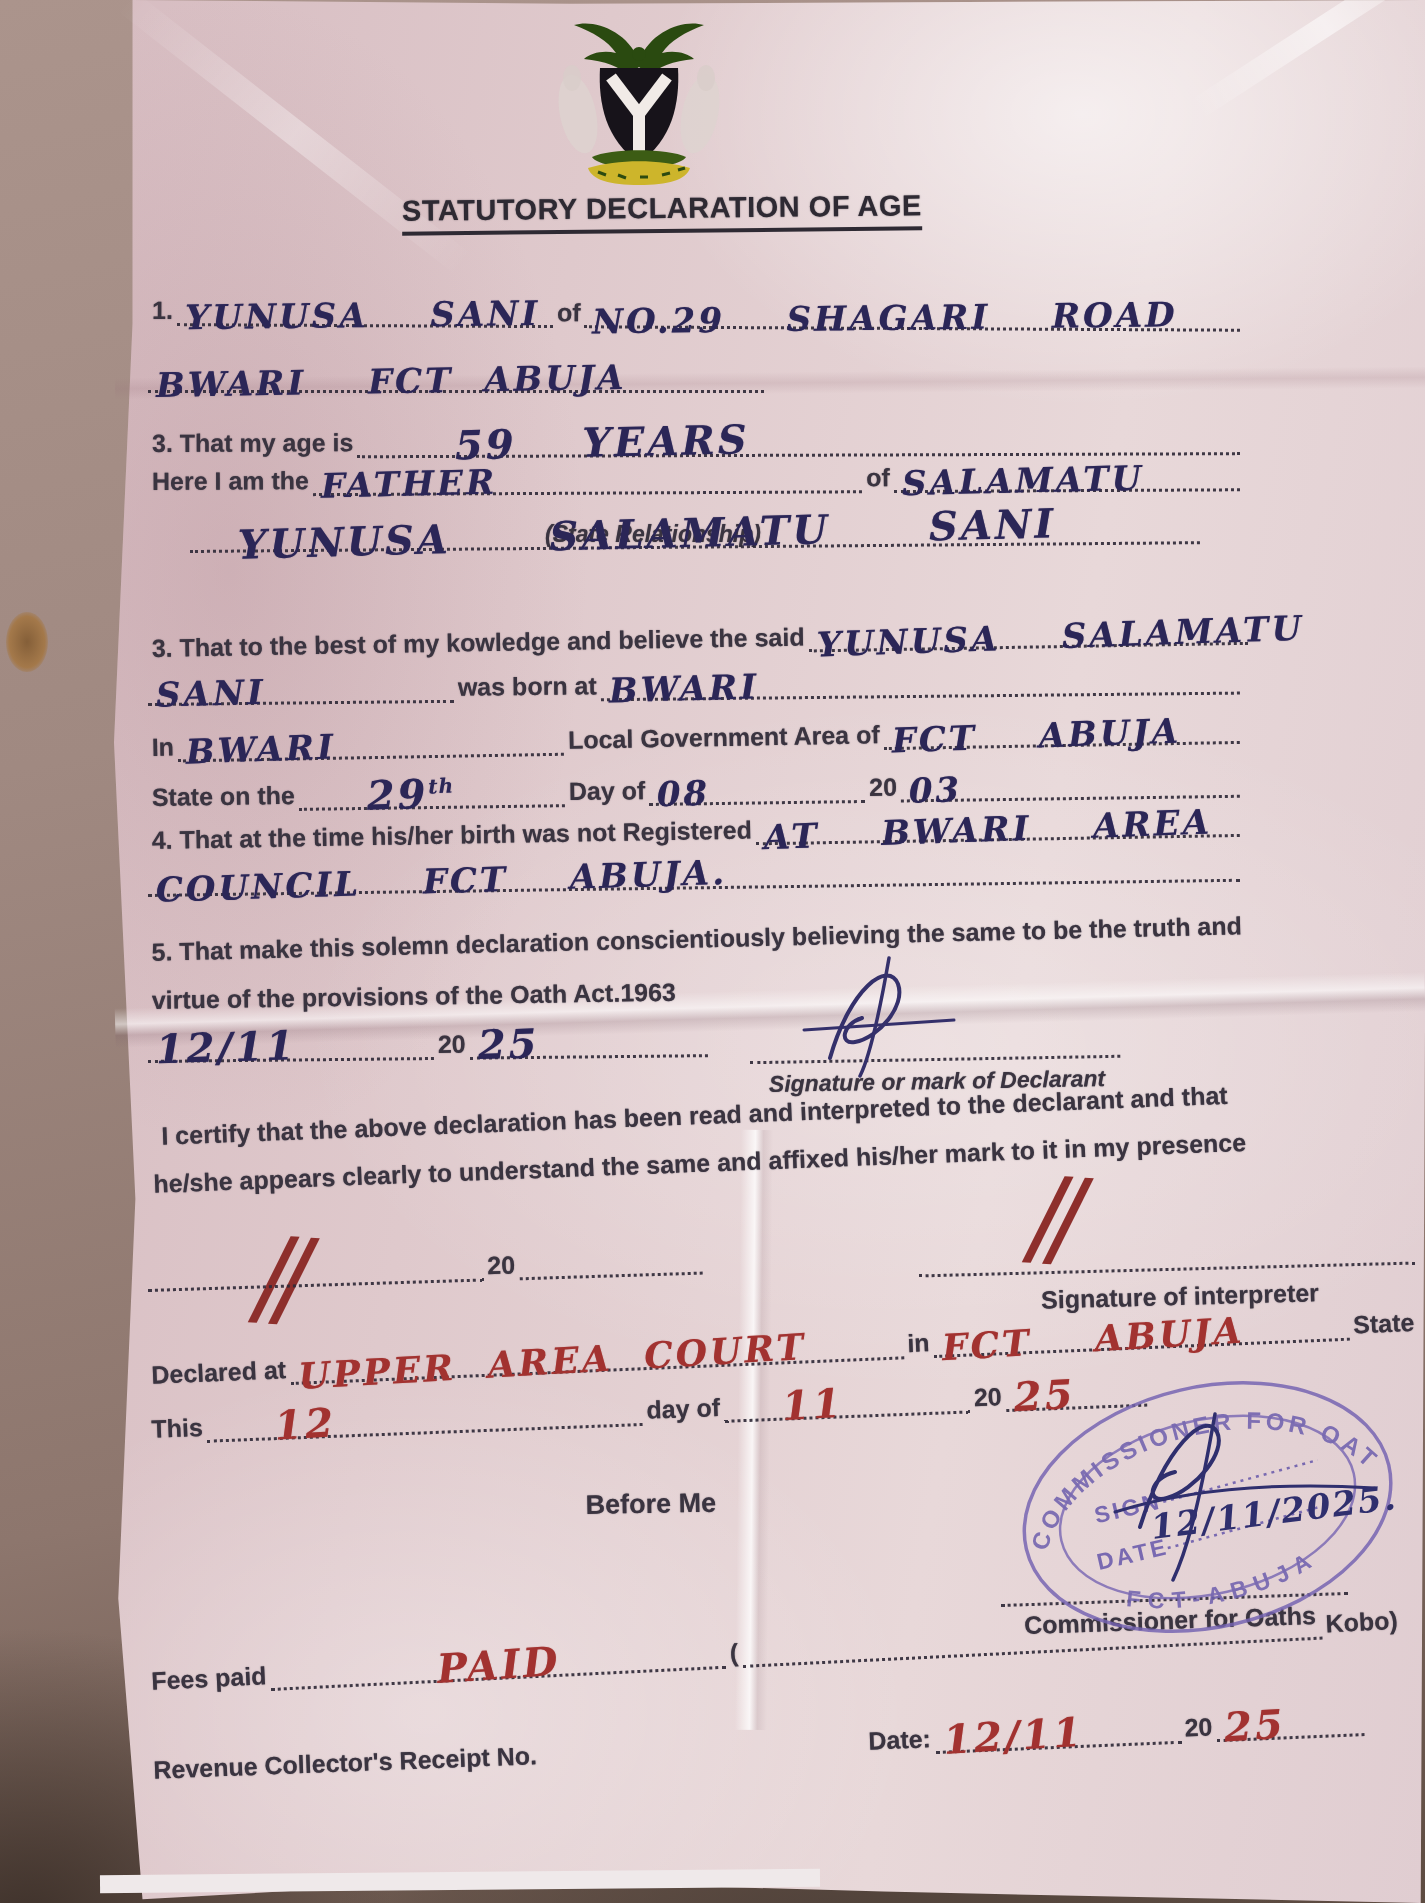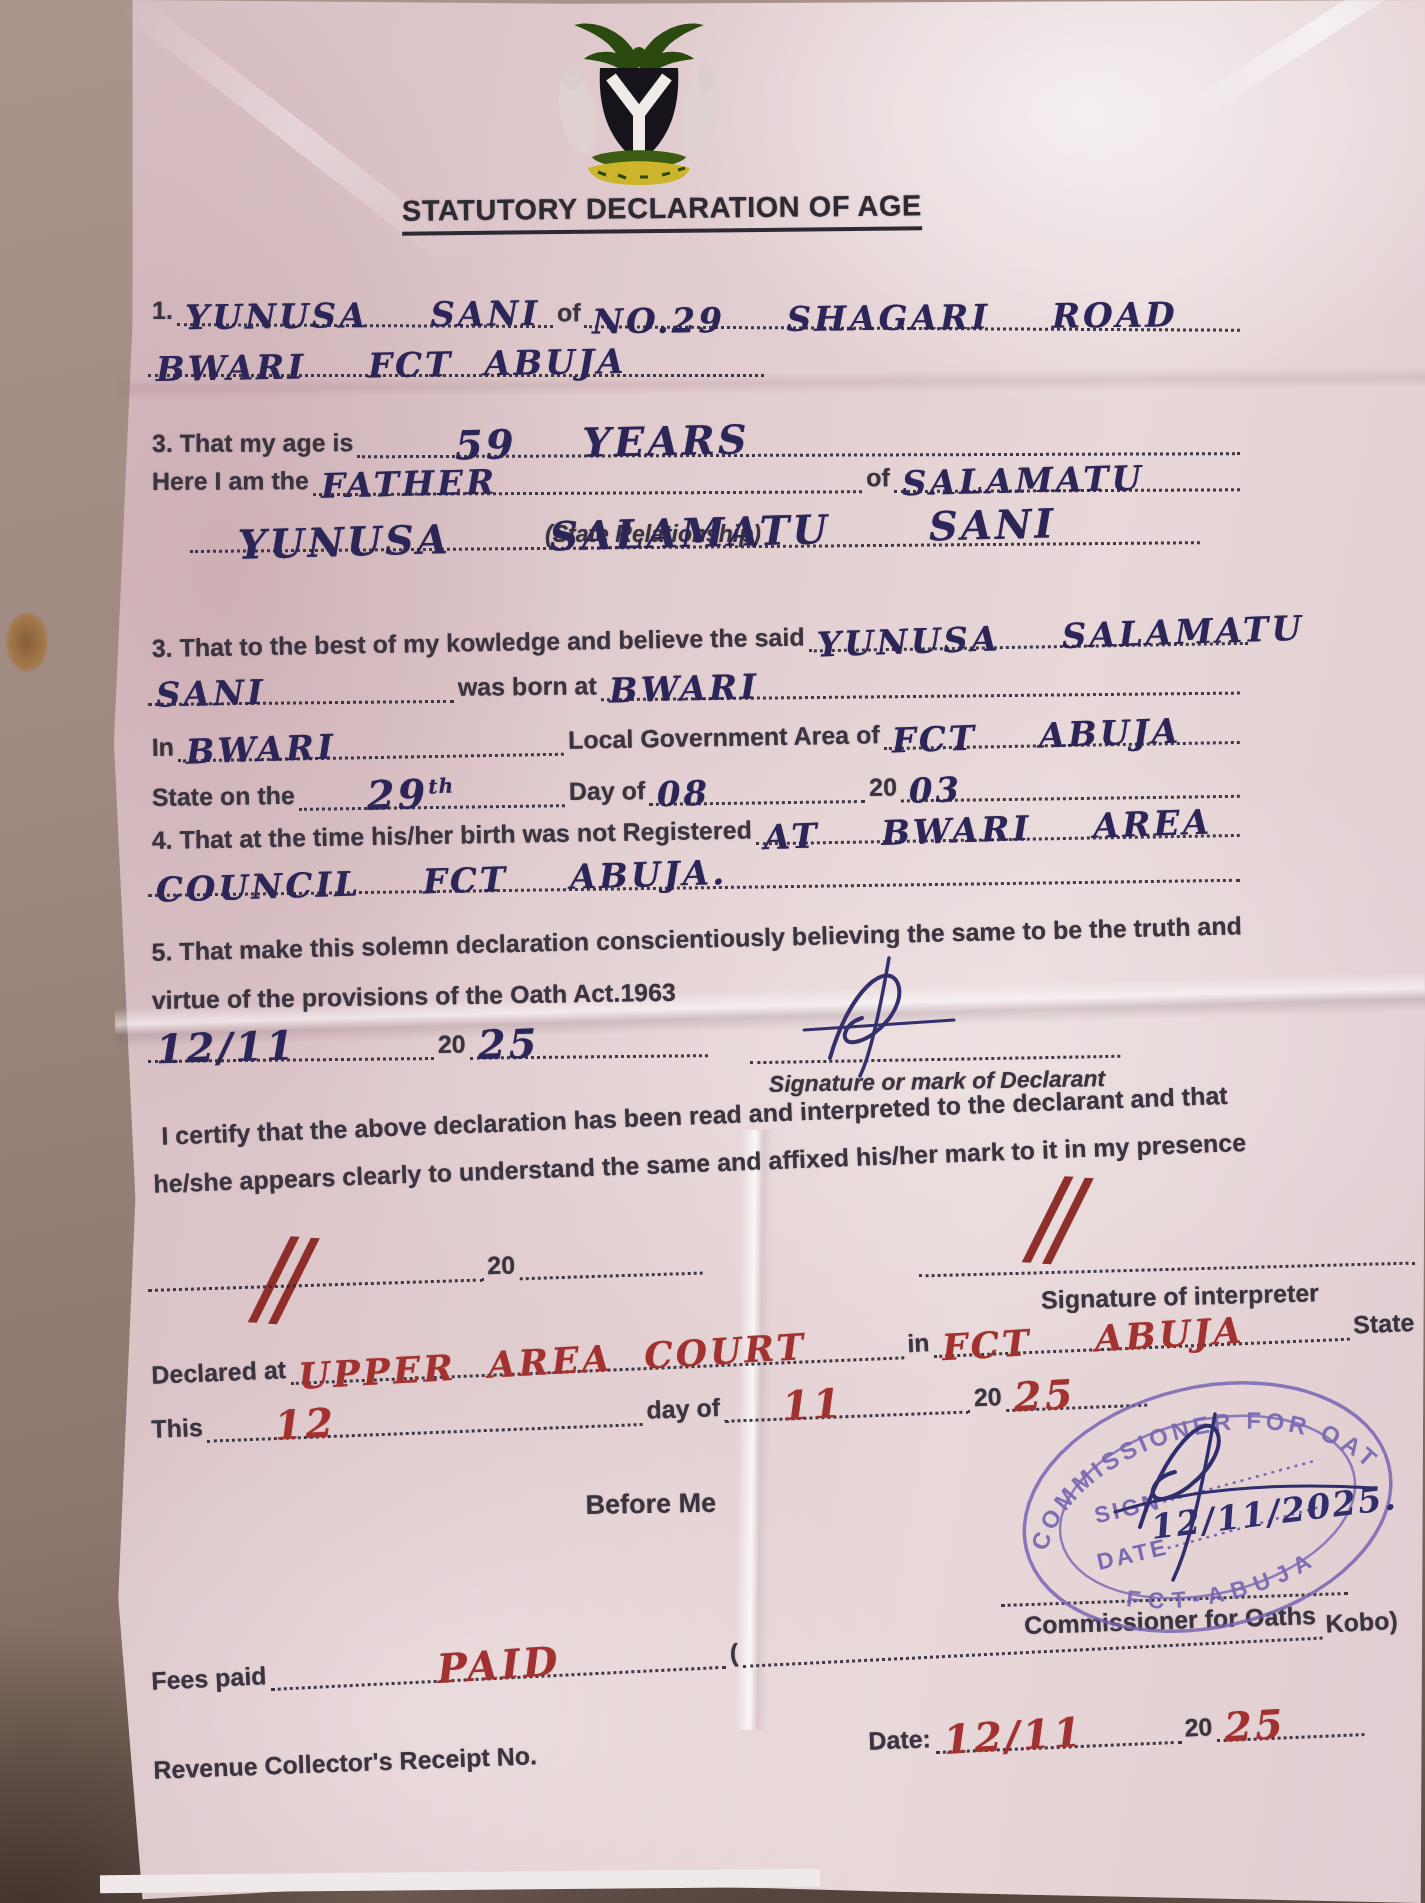--- a/index.html
+++ b/index.html
@@ -110,21 +110,21 @@
   <div class="row" style="left:148px;top:296px;width:1092px;transform:rotate(.3deg);">
     <span class="printed">1.</span>
     <span class="dotfill fixed" style="width:360px;">
         <span class="hw">YUNUSA  SANI</span>
       </span>
     <span class="printed">of</span>
     <span class="dotfill">
         <span class="hw">NO.29  SHAGARI  ROAD</span>
       </span>
   </div>
-  <div class="row" style="left:148px;top:348px;width:1092px;">
+  <div class="row" style="left:148px;top:364px;width:1092px;">
     <span class="dotfill fixed" style="width:600px;">
         <span class="hw">BWARI  FCT ABUJA</span>
       </span>
   </div>
 
   <div class="row" style="left:148px;top:424px;width:1092px;transform:rotate(-.2deg);">
     <span class="printed">3. That my age is</span>
     <span class="dotfill">
         <span class="hw lg" style="margin-left:90px;">59  YEARS</span>
       </span>

